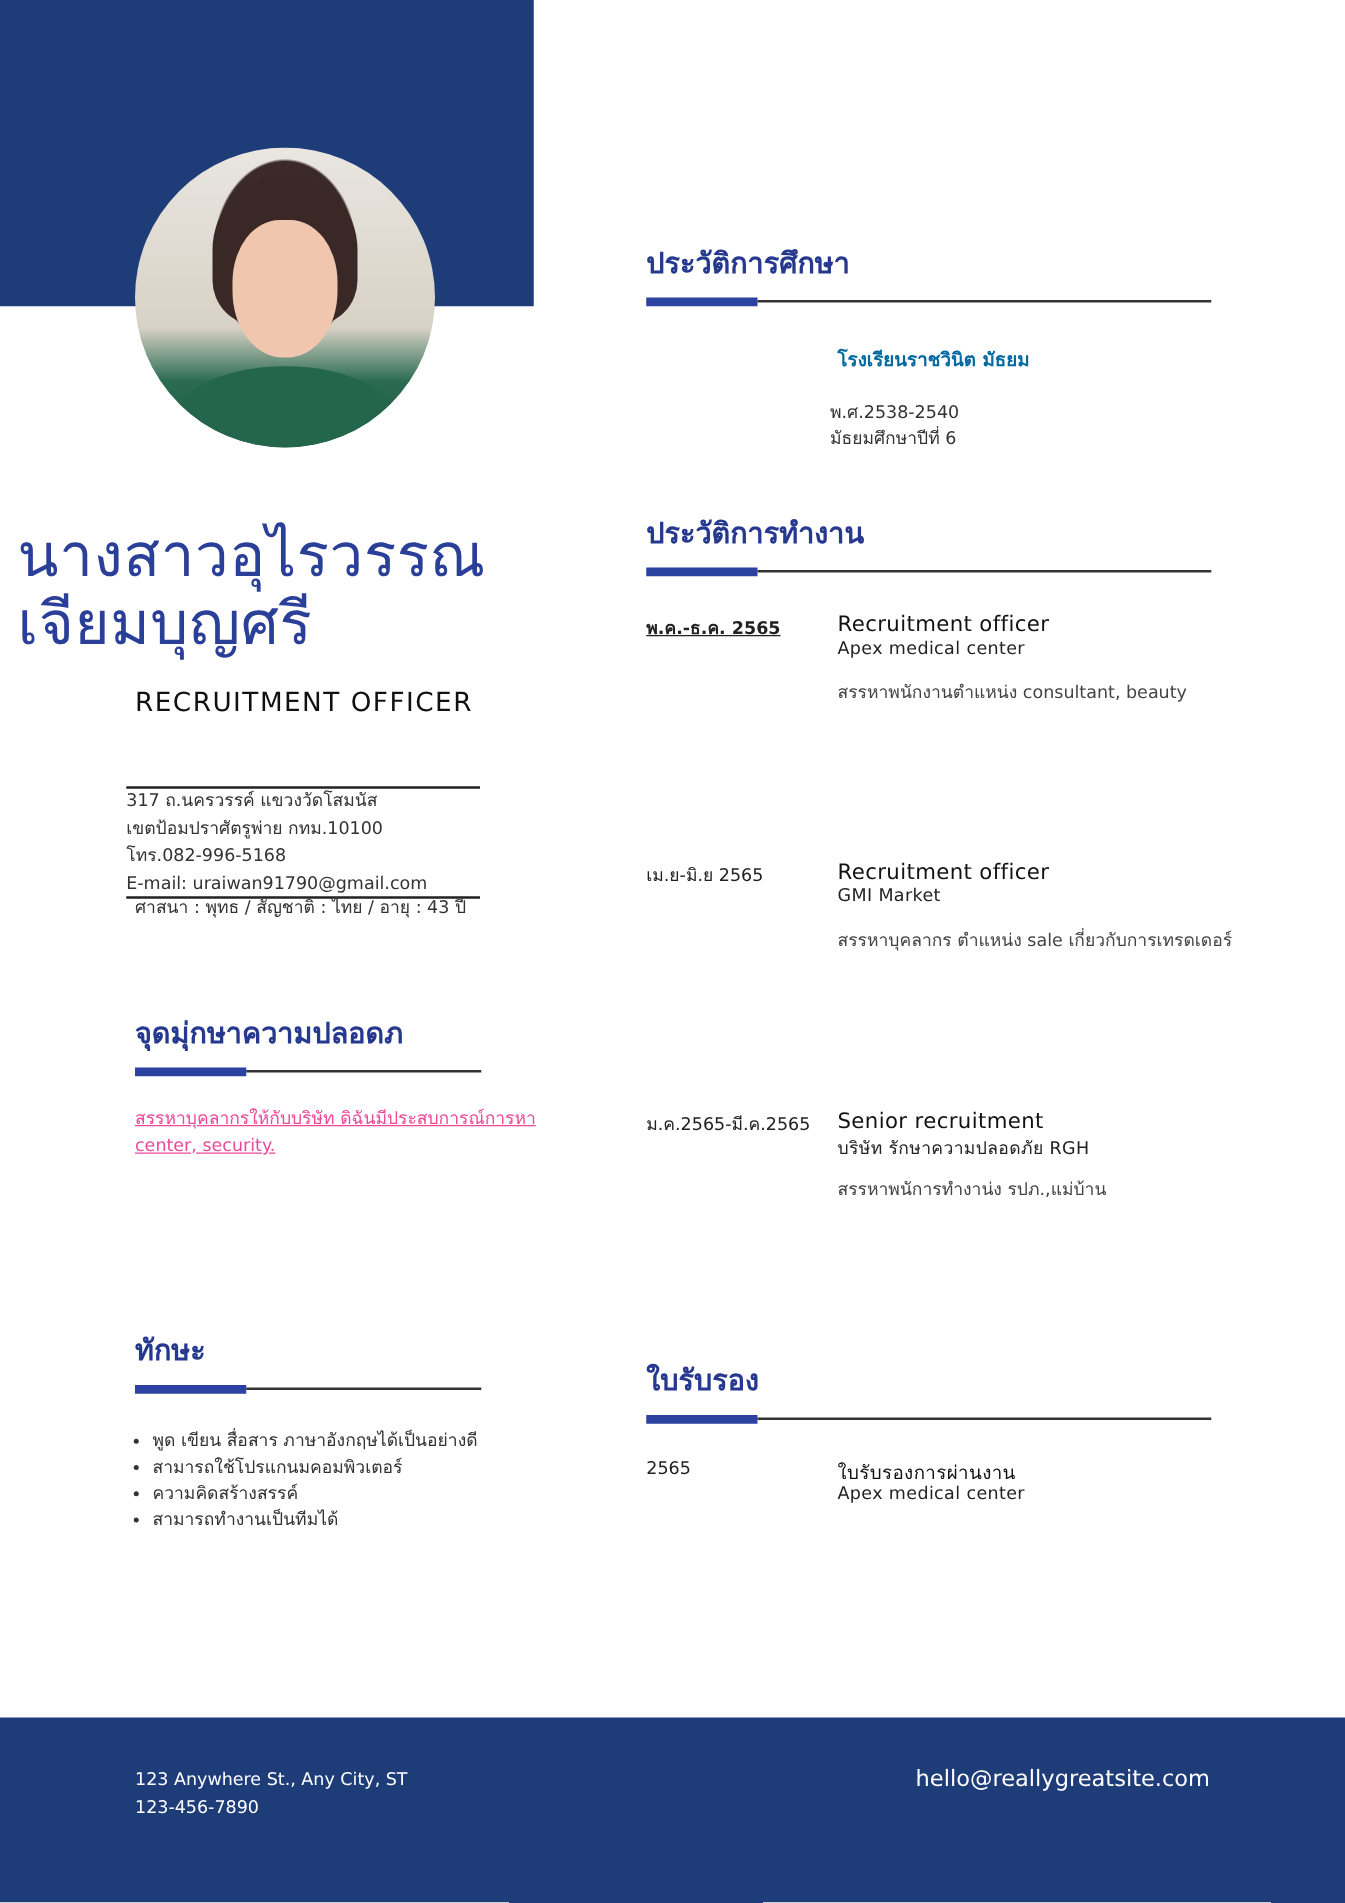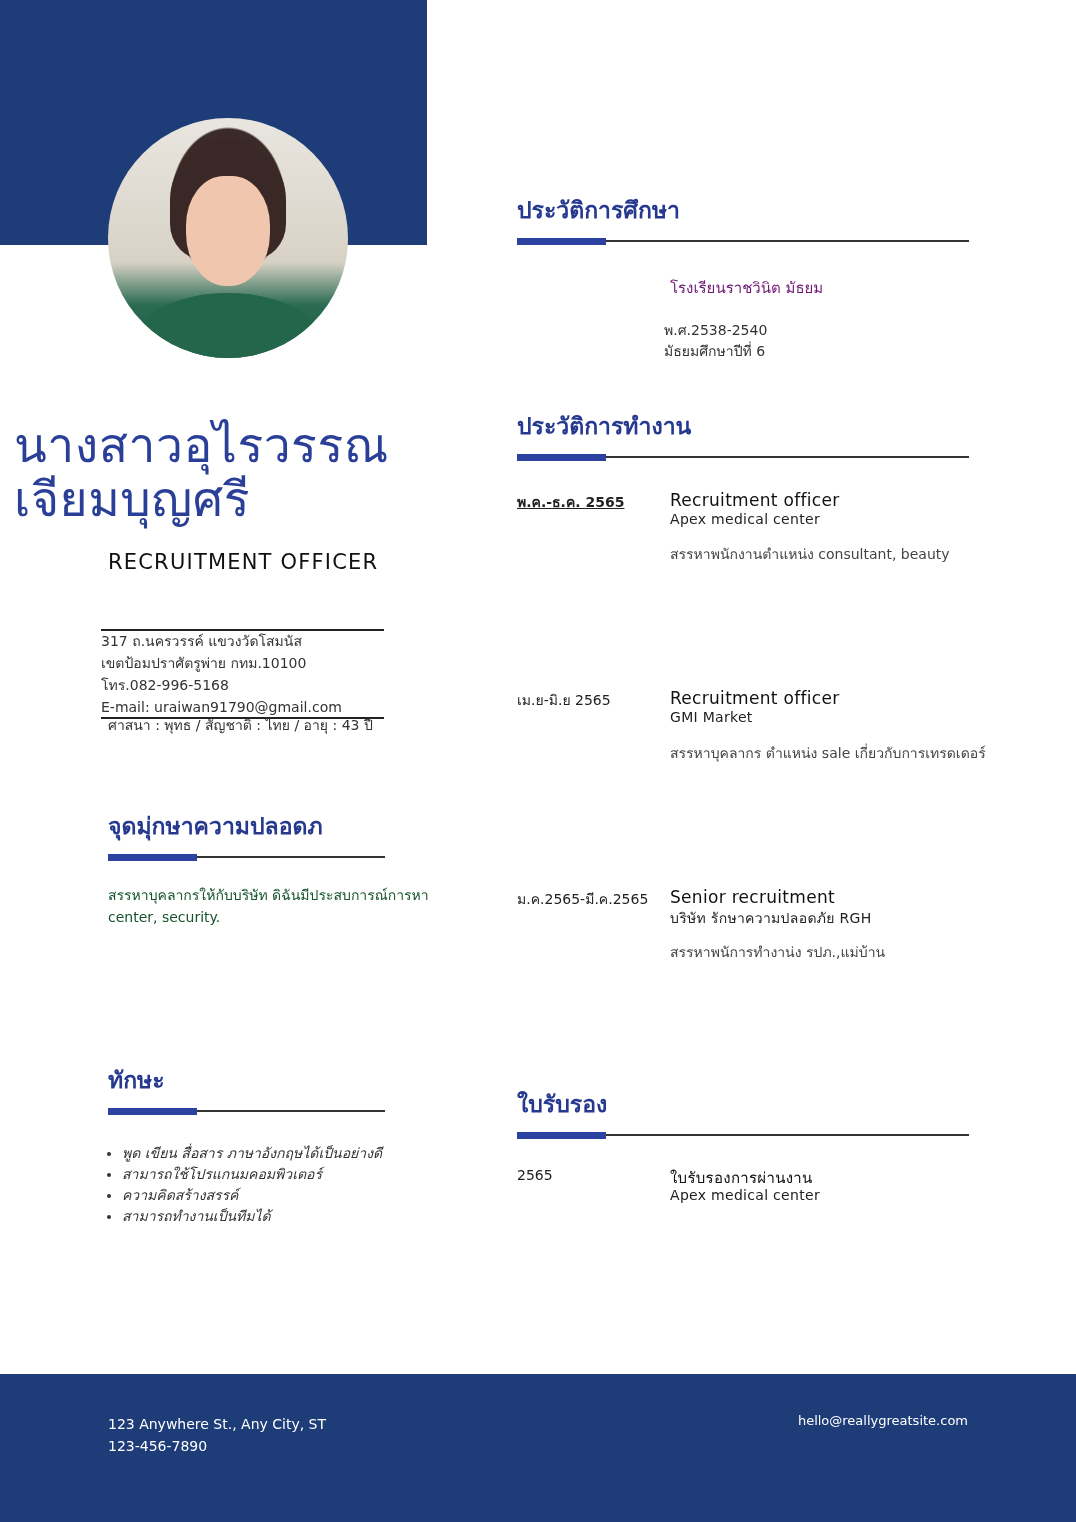--- a/index.html
+++ b/index.html
@@ -16,33 +16,33 @@
   .photo .hair { position: absolute; left: 62px; top: 22px; width: 116px; height: 120px; background: #3a2826; border-radius: 50% 50% 30% 30%; }
   .name { left: 14px; top: 418px; font-size: 48px; line-height: 54px; color: #2a3f97; font-weight: 400; letter-spacing: 0.5px; }
   .role { left: 108px; top: 550px; font-size: 21px; letter-spacing: 1.2px; color: #111; }
   .hr { height: 2px; background: #222; }
   .contact { left: 101px; top: 630px; font-size: 14px; line-height: 22px; color: #333; }
   .meta { left: 108px; top: 714px; font-size: 14px; color: #333; }
   .sec-title { font-size: 23px; font-weight: 700; color: #26398f; }
   .sec-bar { height: 7px; }
   .sec-bar .thick { position: absolute; left: 0; top: 0; width: 89px; height: 7px; background: #2b42a0; }
   .sec-bar .thin { position: absolute; left: 89px; top: 2px; right: 0; height: 2px; background: #333; }
-  .para { font-size: 14px; line-height: 22px; color: #14532d; }
+  .para { font-size: 14px; line-height: 22px; color: #ec4899; text-decoration: underline; }
   .skills { left: 104px; top: 1143px; font-size: 14px; line-height: 21px; color: #333; margin: 0; padding-left: 18px; }
-  .skills li { margin: 0; font-style: italic; }
-  .edu-school { left: 670px; top: 276px; font-size: 15px; font-weight: 400; color: #701a75; }
+  .skills li { margin: 0; }
+  .edu-school { left: 670px; top: 276px; font-size: 15px; font-weight: 700; color: #0369a1; }
   .edu-info { left: 664px; top: 320px; font-size: 14px; line-height: 21px; color: #333; }
   .date { left: 517px; font-size: 14px; color: #222; }
   .date.bold { font-weight: 700; text-decoration: underline; }
   .job-title { left: 670px; font-size: 17px; color: #111; letter-spacing: 0.3px; }
   .job-company { left: 670px; font-size: 14px; color: #222; letter-spacing: 0.3px; }
   .job-desc { left: 670px; font-size: 14px; line-height: 22px; color: #444; width: 320px; }
   .footer { left: 0; top: 1374px; width: 1076px; height: 148px; background: #1d3c78; }
   .footer-left { left: 108px; top: 1413px; font-size: 14px; line-height: 22px; color: #fff; }
-  .footer-right { right: 108px; top: 1413px; font-size: 13px; color: #fff; text-align: right; }
+  .footer-right { right: 108px; top: 1413px; font-size: 18px; color: #fff; text-align: right; }
 </style>
 </head>
 <body>
 
 <div class="abs top-block"></div>
 
 <div class="abs photo">
   <div class="hair"></div>
   <div class="face"></div>
   <div class="shirt"></div>

